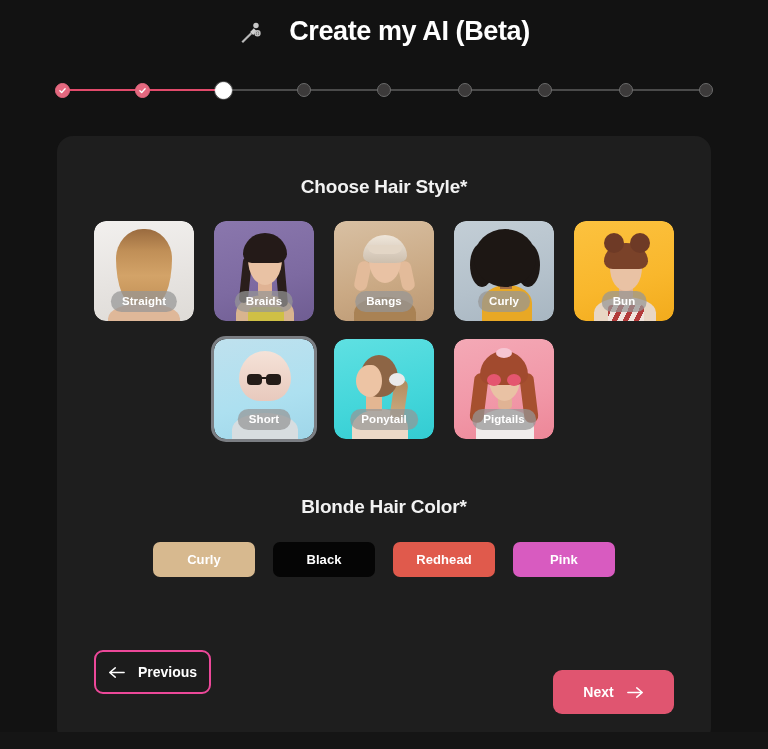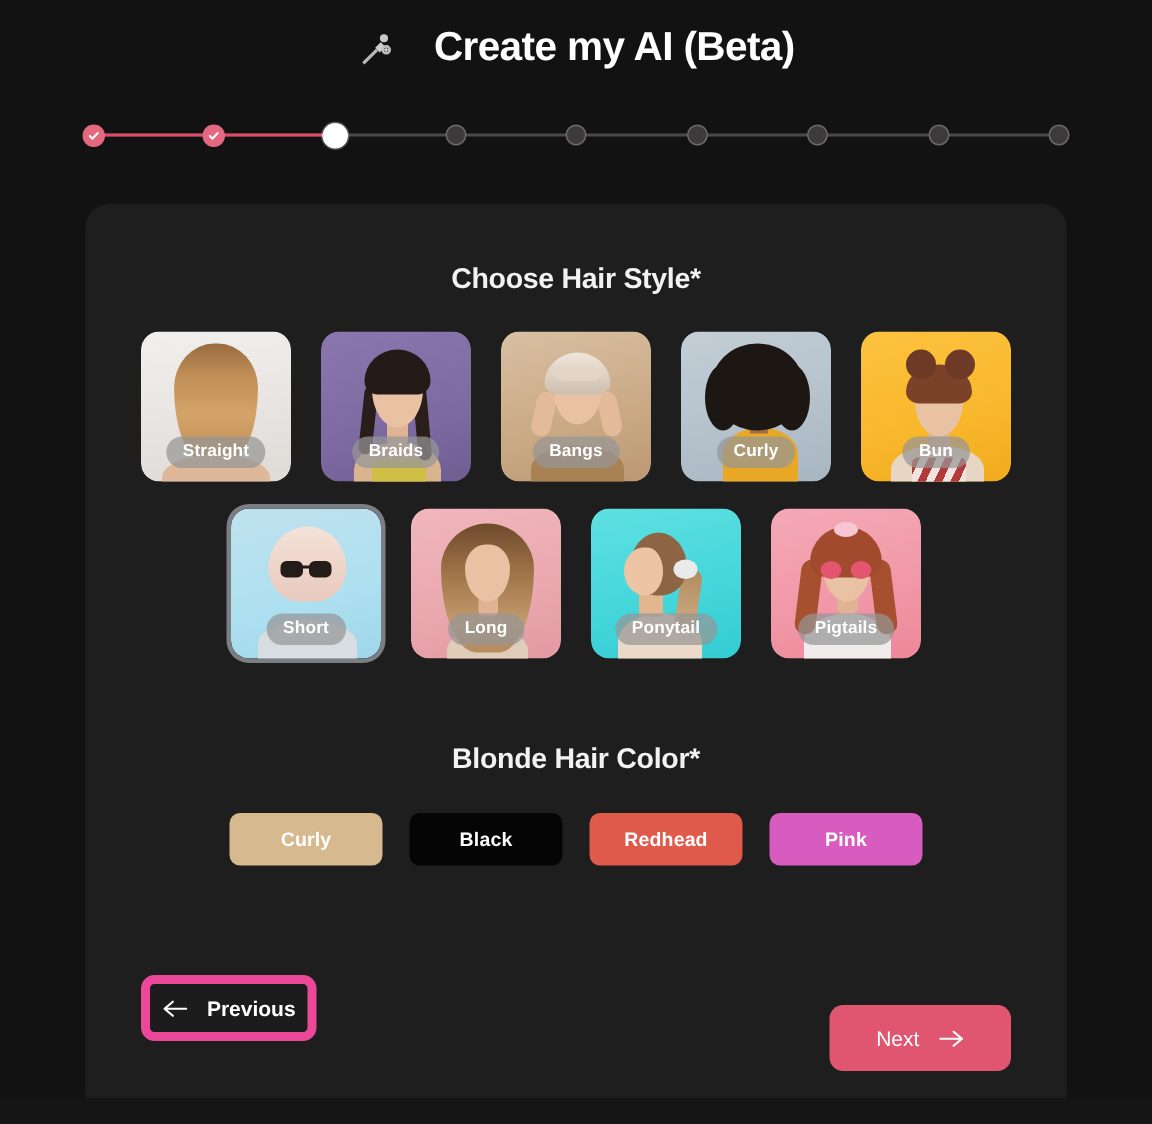--- a/index.html
+++ b/index.html
@@ -321,42 +321,42 @@
 
   .btn-prev {
     display: flex;
     align-items: center;
     justify-content: center;
     gap: 13px;
     width: 117px;
     height: 44px;
     border-radius: 9px;
     background: #1c1c1c;
-    border: 6px solid #ec4899;
+    border: 2px solid #ec4899;
     color: #ffffff;
     font-family: "Liberation Sans", sans-serif;
     font-size: 14px;
     font-weight: 700;
     cursor: pointer;
   }
 
   .btn-next {
     display: flex;
     align-items: center;
     justify-content: center;
     gap: 13px;
     width: 121px;
     height: 44px;
     border-radius: 9px;
     background: #e05570;
     border: none;
     color: #ffffff;
     font-family: "Liberation Sans", sans-serif;
     font-size: 14px;
-    font-weight: 400;
+    font-weight: 700;
     cursor: pointer;
     margin-top: 40px;
   }
 
   .arrow { width: 17px; height: 13px; display: block; flex: 0 0 auto; }
 
   .footer-bar {
     position: absolute;
     left: 0;
     bottom: 0;
@@ -478,29 +478,20 @@
           <div class="ph h-shoul shoulders"></div>
           <div class="ph h-face face"></div>
           <div class="ph h-hair"></div>
           <div class="ph h-glassL"></div>
           <div class="ph h-glassR"></div>
           <div class="ph h-bridge"></div>
         </div>
         <div class="style-label">Short</div>
       </div>
 
-      <div class="style-card">
-        <div class="style-photo bg-long">
-          <div class="ph l-shoul shoulders"></div>
-          <div class="ph l-hair"></div>
-          <div class="ph l-neck neck"></div>
-          <div class="ph l-face face"></div>
-        </div>
-        <div class="style-label">Long</div>
-      </div>
 
       <div class="style-card">
         <div class="style-photo bg-ponytail">
           <div class="ph p-shoul shoulders"></div>
           <div class="ph p-tail"></div>
           <div class="ph p-neck"></div>
           <div class="ph p-head"></div>
           <div class="ph p-face"></div>
           <div class="ph p-scrun"></div>
         </div>

